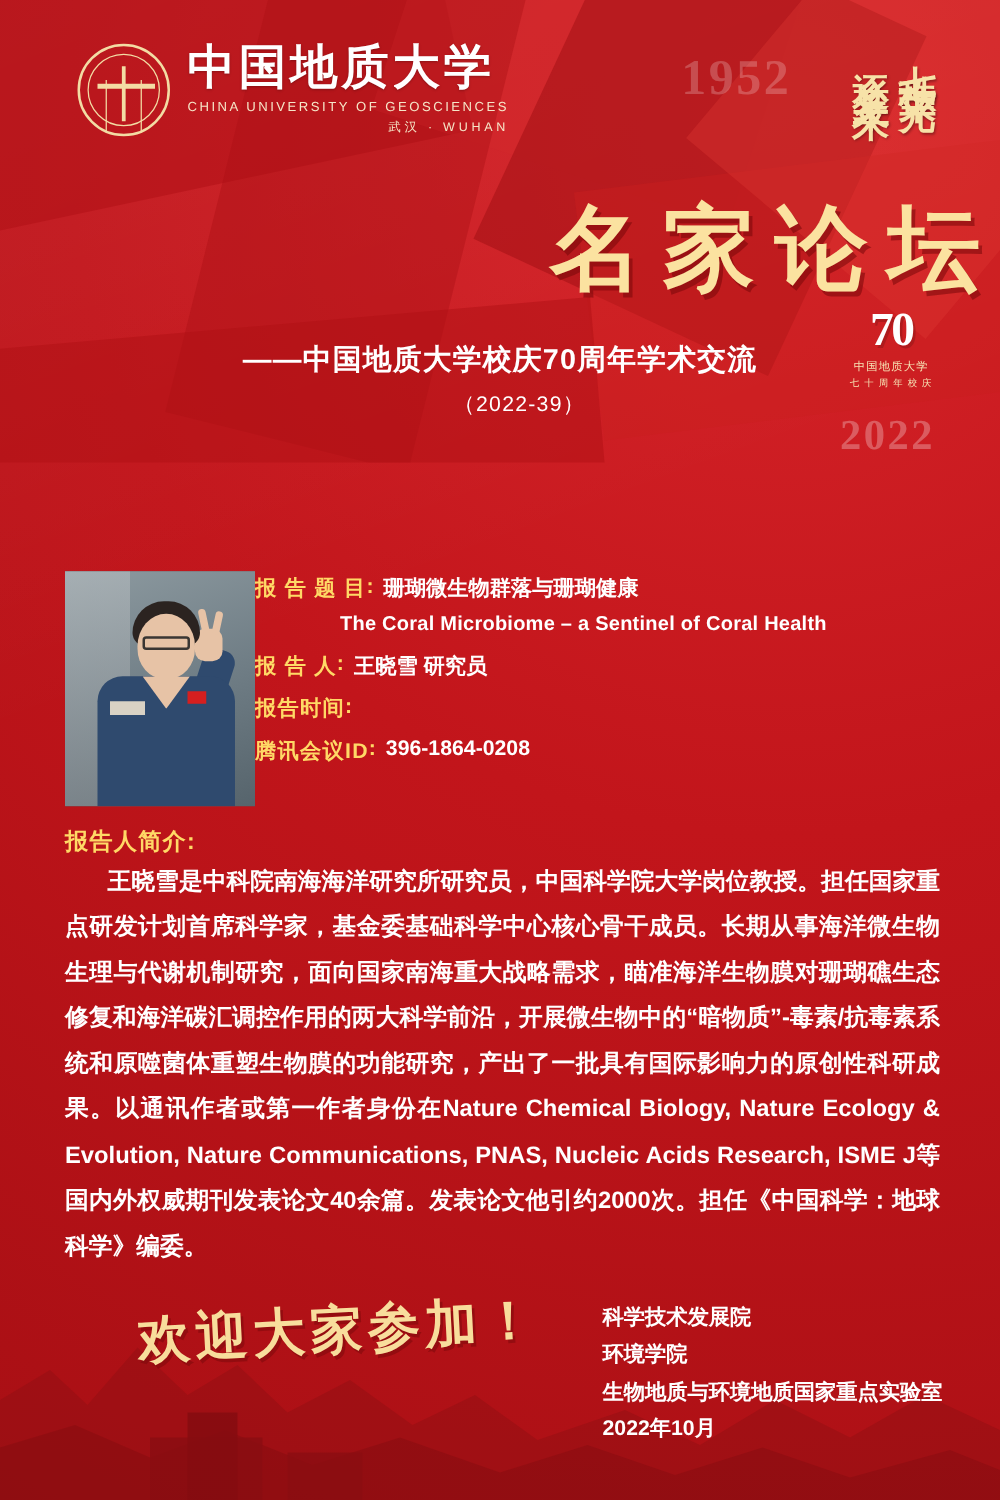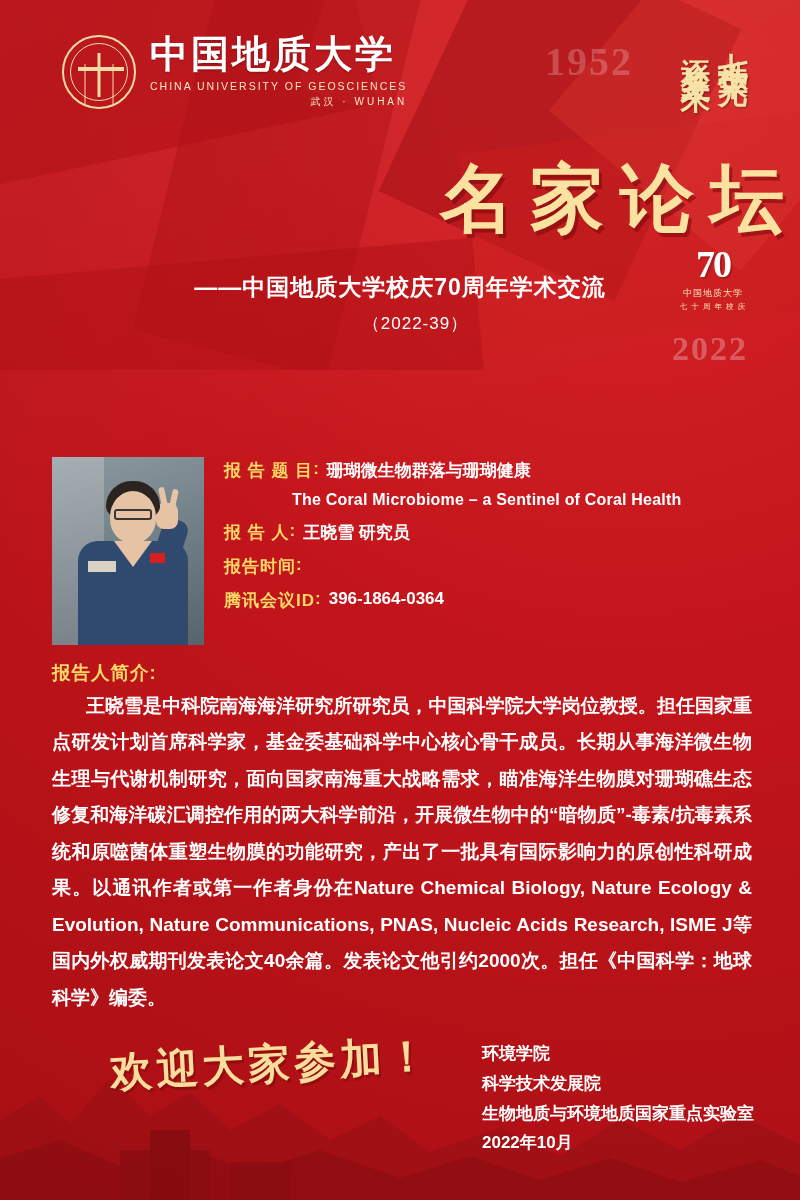--- a/index.html
+++ b/index.html
@@ -112,21 +112,21 @@
   .body-wrap { position:absolute; left:0; top:372px; width:800px; height:620px; }
 
   .intro {
     position:absolute; left:52px; top:10px; width:700px;
     font-size:17.5px; line-height:2.0; color:#ffffff; font-weight:bold;
     text-indent:0;
   }
   .intro .ind { display:inline-block; width:34px; }
 
   
-  .info-row { position:absolute; left:52px; top:85px; width:700px; display:flex; gap:20px; }
+  .info-row { position:absolute; left:52px; top:85px; width:700px; display:flex; }
   .photo {
     width:152px; height:188px; flex:none; overflow:hidden; position:relative;
     background:linear-gradient(#6d7f86, #4c5a61);
     border:0;
   }
   .photo .wall { position:absolute; inset:0; background:linear-gradient(160deg,#8d9aa0 0%, #6e7c84 55%, #56646c 100%); }
   .photo .bedfrm { position:absolute; left:0; top:0; width:52px; height:188px; background:linear-gradient(#b9bfc2,#8e9498); opacity:.55;}
   .photo .head { position:absolute; left:58px; top:34px; width:46px; height:52px; border-radius:50% 50% 46% 46%; background:#e7c3a6; }
   .photo .hair { position:absolute; left:54px; top:24px; width:54px; height:36px; border-radius:28px 28px 12px 12px; background:#2b2320; }
   .photo .glass { position:absolute; left:62px; top:52px; width:38px; height:11px; border:2px solid #3a3633; border-radius:3px; }
@@ -252,40 +252,40 @@
         </div>
 
         <div class="info-line">
           <span class="info-label">报告时间</span>
           <span class="info-colon">:</span>
         </div>
 
         <div class="info-line">
           <span class="info-label">腾讯会议ID</span>
           <span class="info-colon">:</span>
-          <span class="info-value">396-1864-0364</span>
+          <span class="info-value">396-1864-0208</span>
         </div>
       </div>
     </div>
 
     <div class="bio-head">报告人简介:</div>
     <div class="bio-body">
       <span class="ind"></span><span>王晓雪是中科院南海海洋研究所研究员，中国科学院大学岗位教授。担任国家重点研发计划首席科学家，基金委基础科学中心核心骨干成员。长期从事海洋微生物生理与代谢机制研究，面向国家南海重大战略需求，瞄准海洋生物膜对珊瑚礁生态修复和海洋碳汇调控作用的两大科学前沿，开展微生物中的“暗物质”-毒素/抗毒素系统和原噬菌体重塑生物膜的功能研究，产出了一批具有国际影响力的原创性科研成果。以通讯作者或第一作者身份在Nature Chemical Biology, Nature Ecology &amp; Evolution, Nature Communications, PNAS, Nucleic Acids Research, ISME J等国内外权威期刊发表论文40余篇。发表论文他引约2000次。担任《中国科学：地球科学》编委。</span>
     </div>
   </div>
 
   <div class="bottom">
     <svg class="mountains" viewBox="0 0 800 200" preserveAspectRatio="none">
       <path d="M0,200 L0,120 L40,96 L70,124 L110,78 L150,116 L190,92 L230,130 L280,104 L330,140 L380,116 L430,152 L500,128 L560,156 L620,120 L680,150 L740,116 L800,144 L800,200 Z" fill="#8f0f13" opacity="0.85"></path>
       <path d="M0,200 L0,158 L60,140 L120,166 L180,144 L250,172 L320,150 L400,178 L470,156 L540,180 L610,158 L680,182 L760,160 L800,176 L800,200 Z" fill="#7a0c10" opacity="0.9"></path>
       <rect x="120" y="150" width="90" height="50" fill="#6f0b0f" opacity="0.8"></rect>
       <rect x="150" y="130" width="40" height="70" fill="#66090d" opacity="0.85"></rect>
       <rect x="230" y="162" width="60" height="38" fill="#6f0b0f" opacity="0.75"></rect>
     </svg>
     <div class="welcome">欢迎大家参加！</div>
     <div class="org">
+      <div>科学技术发展院</div>
       <div>环境学院</div>
-      <div>科学技术发展院</div>
       <div>生物地质与环境地质国家重点实验室</div>
       <div>2022年10月</div>
     </div>
   </div>
 </div>
 
 </body></html>

